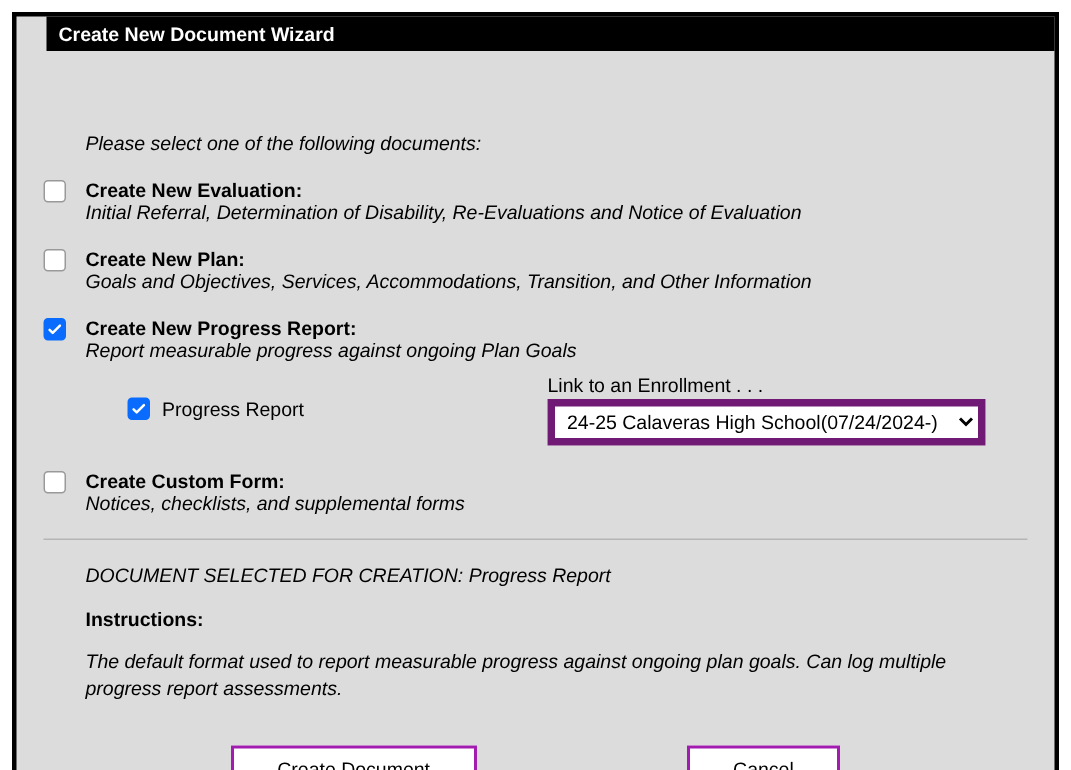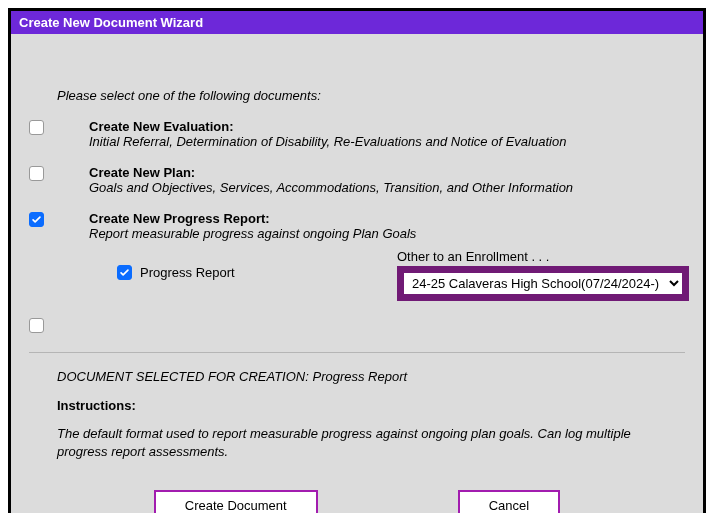--- a/index.html
+++ b/index.html
@@ -11,39 +11,39 @@
     font-size: 13px;
     color: #000;
   }
   .window {
     width: 698px;
     margin: 0 auto;
     border: 3px solid #000;
     background: #dcdcdc;
   }
   .titlebar {
-    background: #6d28d9;
+    background: #000000;
     color: #fff;
     font-weight: bold;
     padding: 4px 8px;
     font-size: 13px;
+    margin-left: 20px;
   }
   .content {
     padding: 12px 18px 20px 18px;
     margin-top: 36px;
   }
   .intro {
     font-style: italic;
     margin: 6px 0 16px 28px;
   }
   .option-row {
     display: flex;
     align-items: flex-start;
     margin-bottom: 16px;
-    gap: 32px;
   }
   .cb-col {
     width: 28px;
     flex: 0 0 28px;
     padding-top: 1px;
   }
   .cb {
     width: 15px;
     height: 15px;
     border: 1.5px solid #999;
@@ -74,21 +74,21 @@
     gap: 8px;
     width: 280px;
     padding-top: 16px;
   }
   .sub-right { flex: 1; }
   .link-label { margin-bottom: 2px; }
   .enroll-select {
     width: 292px;
     font-size: 13px;
     padding: 2px 4px;
-    border: 7px solid #701a75;
+    border: 5px solid #701a75;
     background: #fff;
     font-family: inherit;
   }
   hr.sep {
     border: none;
     border-top: 1px solid #b5b5b5;
     margin: 10px 0 16px 0;
   }
   .selected-line { margin: 0 0 14px 28px; }
   .selected-line .lbl { font-weight: normal; font-style: italic; }
@@ -160,35 +160,39 @@
         <div class="sub-row">
           <div class="sub-left">
             <span class="cb checked">
               <svg viewBox="0 0 16 16">
                   <path d="M3 8.5l3 3 7-7" stroke="#fff" stroke-width="2.4" fill="none" stroke-linecap="round" stroke-linejoin="round"></path>
                 </svg>
             </span>
             <span>Progress Report</span>
           </div>
           <div class="sub-right">
-            <div class="link-label">Other to an Enrollment . . .</div>
+            <div class="link-label">Link to an Enrollment . . .</div>
             <select class="enroll-select">
               <option>24-25 Calaveras High School(07/24/2024-)</option>
             </select>
           </div>
         </div>
       </div>
     </div>
 
     <div class="option-row" style="margin-top:16px">
       <div class="cb-col">
         <span class="cb">
           
         </span>
       </div>
+      <div>
+        <div class="opt-title">Create Custom Form:</div>
+        <div class="opt-desc">Notices, checklists, and supplemental forms</div>
+      </div>
     </div>
 
     <hr class="sep">
 
     <div class="selected-line">
       <span class="lbl">DOCUMENT SELECTED FOR CREATION:</span>
       <span class="val">
         <span>Progress Report</span>
       </span>
     </div>

